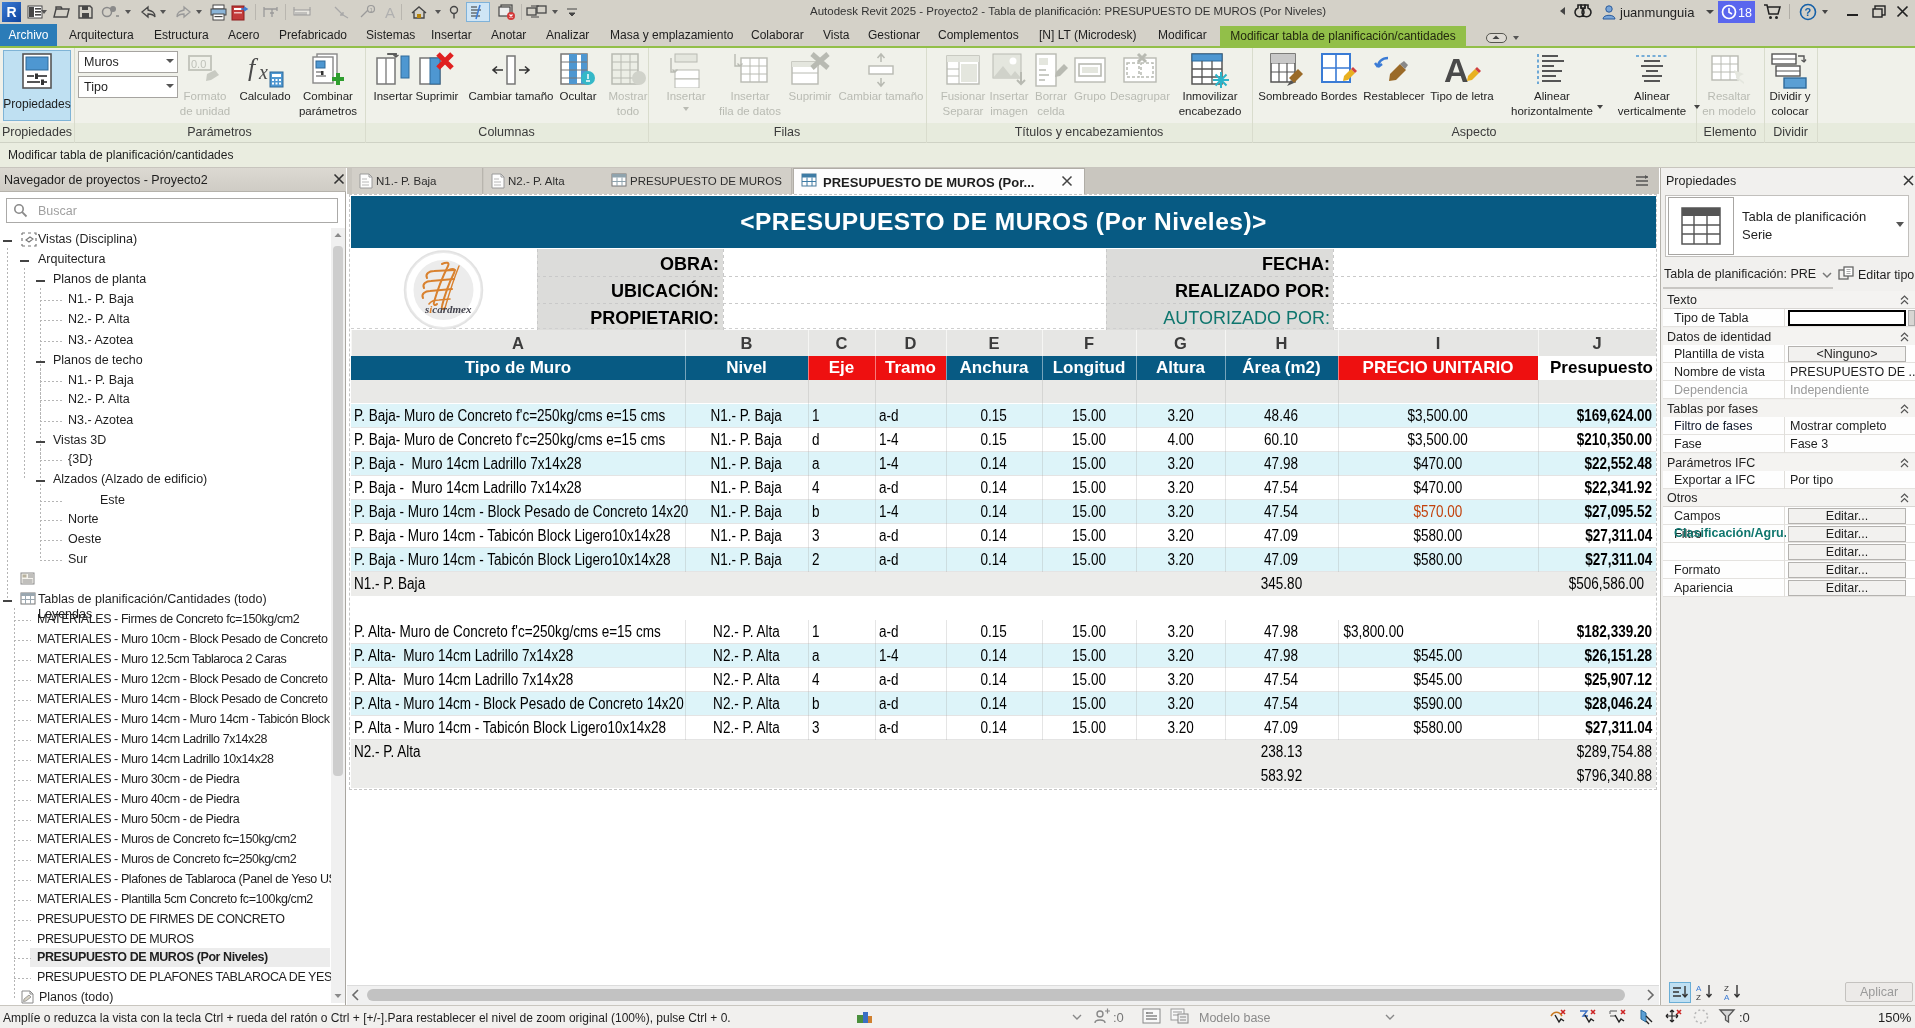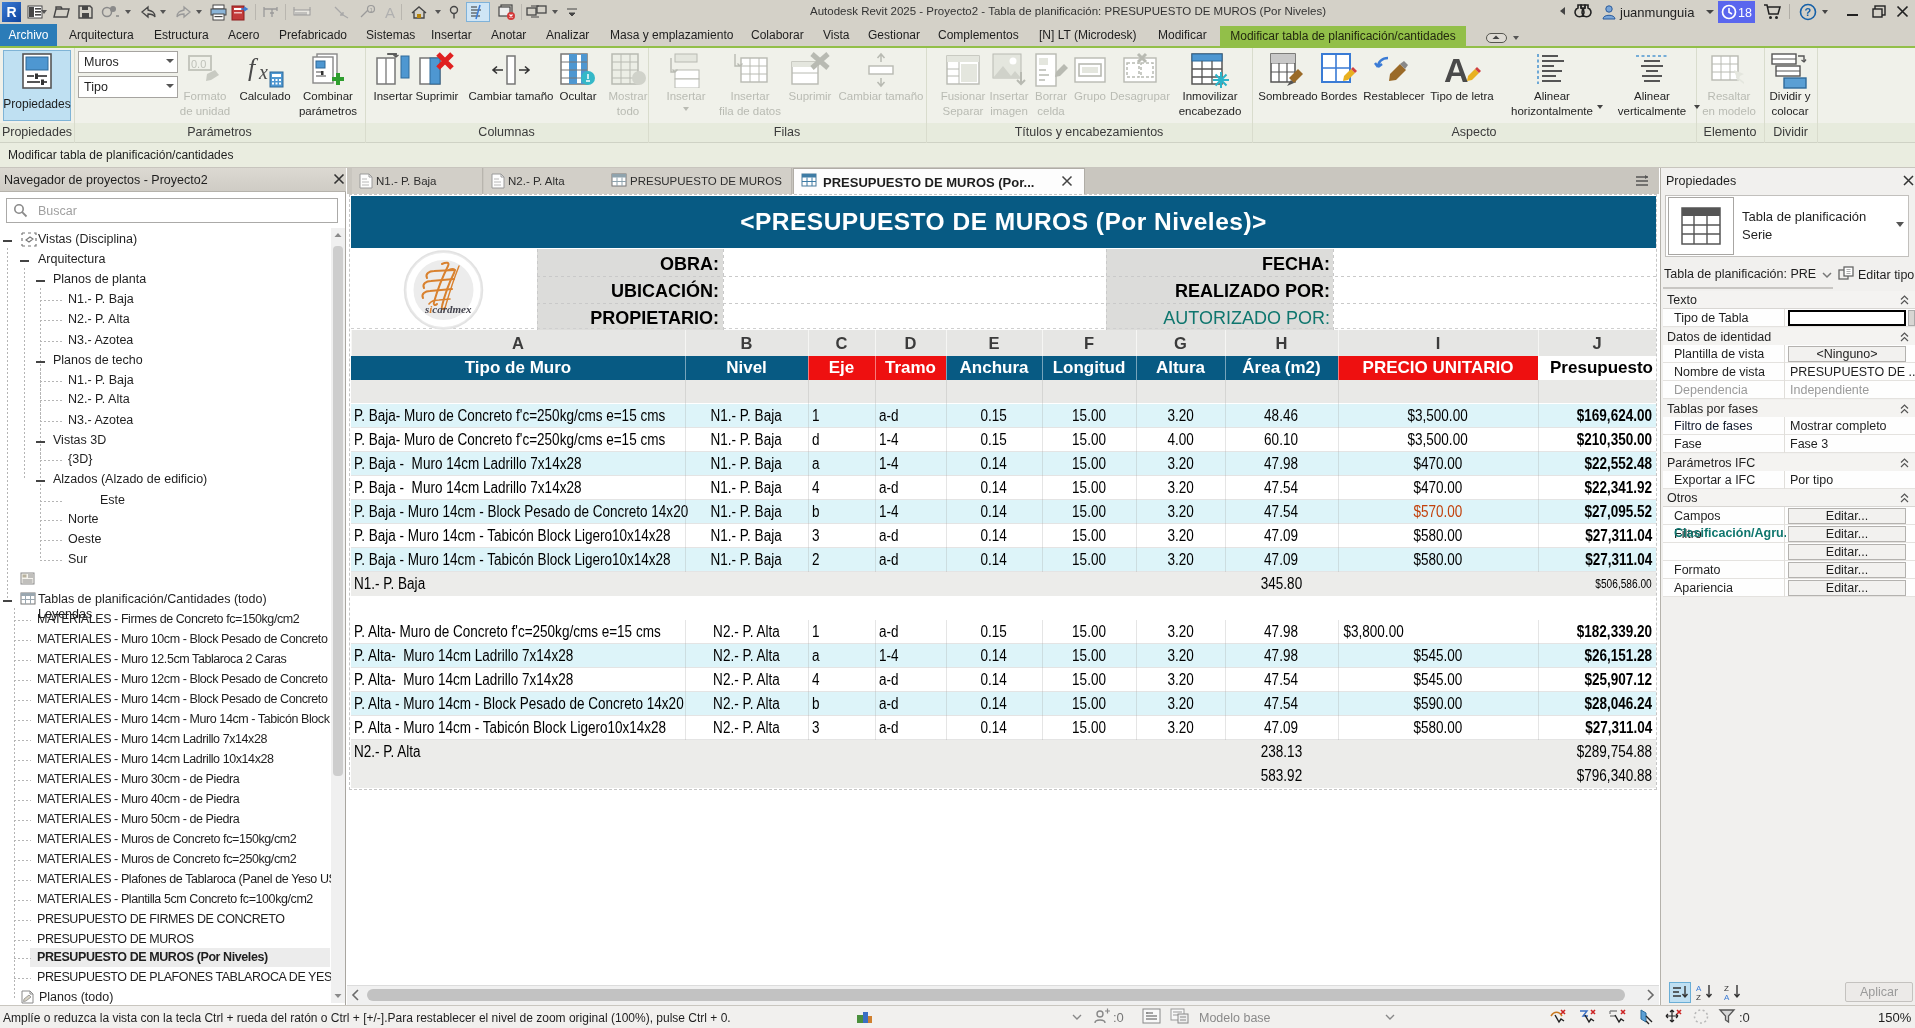--- a/index.html
+++ b/index.html
@@ -842,21 +842,21 @@
 <div class="a" style="left:879px;top:550px;font-size:16px;color:#000;line-height:20px;"><span style="display:inline-block;transform:scaleX(0.845);transform-origin:0 50%;white-space:nowrap;">a-d</span></div>
 <div class="a" style="left:946px;top:550px;width:96px;height:20px;font-size:16px;color:#000;text-align:center;line-height:20px;"><span style="display:inline-block;transform:scaleX(0.845);transform-origin:50% 50%;white-space:nowrap;">0.14</span></div>
 <div class="a" style="left:1042px;top:550px;width:94px;height:20px;font-size:16px;color:#000;text-align:center;line-height:20px;"><span style="display:inline-block;transform:scaleX(0.845);transform-origin:50% 50%;white-space:nowrap;">15.00</span></div>
 <div class="a" style="left:1136px;top:550px;width:89px;height:20px;font-size:16px;color:#000;text-align:center;line-height:20px;"><span style="display:inline-block;transform:scaleX(0.845);transform-origin:50% 50%;white-space:nowrap;">3.20</span></div>
 <div class="a" style="left:1225px;top:550px;width:113px;height:20px;font-size:16px;color:#000;text-align:center;line-height:20px;"><span style="display:inline-block;transform:scaleX(0.845);transform-origin:50% 50%;white-space:nowrap;">47.09</span></div>
 <div class="a" style="left:1338px;top:550px;width:200px;height:20px;font-size:16px;color:#000;text-align:center;line-height:20px;"><span style="display:inline-block;transform:scaleX(0.845);transform-origin:50% 50%;white-space:nowrap;">$580.00</span></div>
 <div class="a" style="left:1538px;top:550px;width:118px;height:20px;font-weight:bold;font-size:16px;color:#000;text-align:right;line-height:20px;padding-right:4px;"><span style="display:inline-block;transform:scaleX(0.845);transform-origin:100% 50%;white-space:nowrap;">$27,311.04</span></div>
 <div class="a" style="left:351px;top:572px;width:1305px;height:24px;background:#ececea;"></div>
 <div class="a" style="left:354px;top:574px;font-size:16px;color:#000;line-height:20px;"><span style="display:inline-block;transform:scaleX(0.845);transform-origin:0 50%;white-space:nowrap;">N1.- P. Baja</span></div>
 <div class="a" style="left:1225px;top:574px;width:113px;height:20px;font-size:16px;color:#000;text-align:center;line-height:20px;"><span style="display:inline-block;transform:scaleX(0.845);transform-origin:50% 50%;white-space:nowrap;">345.80</span></div>
-<div class="a" style="left:1538px;top:574px;width:118px;height:20px;font-size:12px;color:#000;text-align:right;line-height:20px;padding-right:4px;"><span style="display:inline-block;transform:scaleX(0.845);transform-origin:100% 50%;white-space:nowrap;">$506,586.00</span></div>
+<div class="a" style="left:1538px;top:574px;width:118px;height:20px;font-size:16px;color:#000;text-align:right;line-height:20px;padding-right:12px;"><span style="display:inline-block;transform:scaleX(0.845);transform-origin:100% 50%;white-space:nowrap;">$506,586.00</span></div>
 <div class="a" style="left:351px;top:620px;width:1305px;height:24px;background:#fff;border-bottom:1px solid #e4e4e4;"></div>
 <div class="a" style="left:354px;top:622px;width:332px;height:20px;font-size:16px;color:#000;line-height:20px;white-space:nowrap;"><span style="display:inline-block;transform:scaleX(0.845);transform-origin:0 50%;white-space:nowrap;">P. Alta- Muro de Concreto f'c=250kg/cms e=15 cms</span></div>
 <div class="a" style="left:685px;top:622px;width:123px;height:20px;font-size:16px;color:#000;text-align:center;line-height:20px;"><span style="display:inline-block;transform:scaleX(0.845);transform-origin:50% 50%;white-space:nowrap;">N2.- P. Alta</span></div>
 <div class="a" style="left:812px;top:622px;font-size:16px;color:#000;line-height:20px;"><span style="display:inline-block;transform:scaleX(0.845);transform-origin:0 50%;white-space:nowrap;">1</span></div>
 <div class="a" style="left:879px;top:622px;font-size:16px;color:#000;line-height:20px;"><span style="display:inline-block;transform:scaleX(0.845);transform-origin:0 50%;white-space:nowrap;">a-d</span></div>
 <div class="a" style="left:946px;top:622px;width:96px;height:20px;font-size:16px;color:#000;text-align:center;line-height:20px;"><span style="display:inline-block;transform:scaleX(0.845);transform-origin:50% 50%;white-space:nowrap;">0.15</span></div>
 <div class="a" style="left:1042px;top:622px;width:94px;height:20px;font-size:16px;color:#000;text-align:center;line-height:20px;"><span style="display:inline-block;transform:scaleX(0.845);transform-origin:50% 50%;white-space:nowrap;">15.00</span></div>
 <div class="a" style="left:1136px;top:622px;width:89px;height:20px;font-size:16px;color:#000;text-align:center;line-height:20px;"><span style="display:inline-block;transform:scaleX(0.845);transform-origin:50% 50%;white-space:nowrap;">3.20</span></div>
 <div class="a" style="left:1225px;top:622px;width:113px;height:20px;font-size:16px;color:#000;text-align:center;line-height:20px;"><span style="display:inline-block;transform:scaleX(0.845);transform-origin:50% 50%;white-space:nowrap;">47.98</span></div>
 <div class="a" style="left:1338px;top:622px;width:200px;height:20px;font-size:16px;color:#000;text-align:left;line-height:20px;"><span style="display:inline-block;transform:scaleX(0.845);transform-origin:50% 50%;white-space:nowrap;">$3,800.00</span></div>

